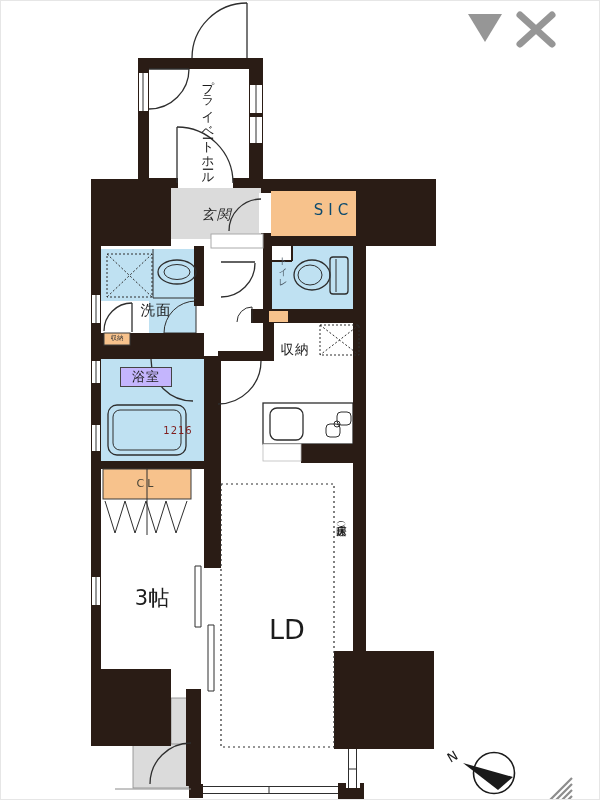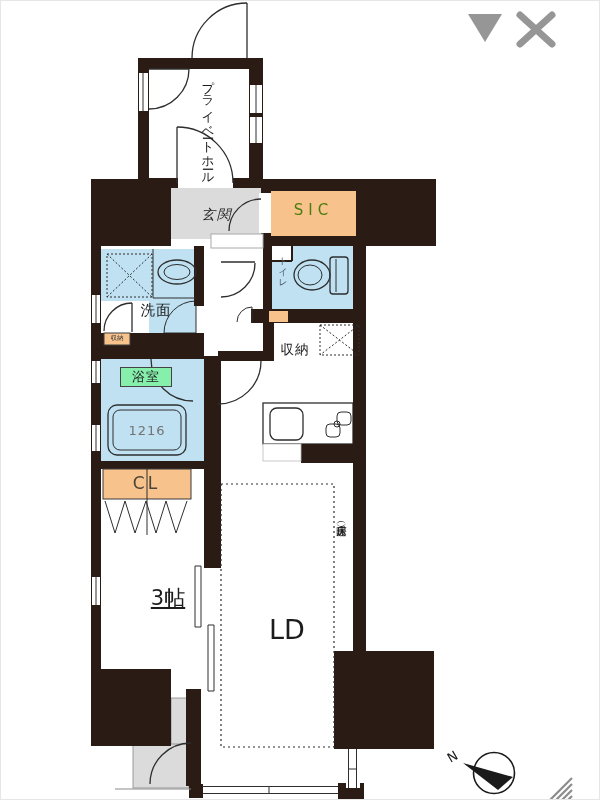--- a/index.html
+++ b/index.html
@@ -187,37 +187,37 @@
     <line x1="555" y1="799" x2="571" y2="783"></line>
     <line x1="561" y1="799" x2="571" y2="789"></line>
     <line x1="567" y1="799" x2="571" y2="795"></line>
   </g>
 </svg>
 
 <div class="lbl vert" style="left:180px;top:70px;width:34px;height:92px;font-size:12.5px;letter-spacing:1px;">プライベートホール</div>
 
 <div class="lbl center" style="left:170px;top:205px;width:92px;height:18px;font-size:13.5px;letter-spacing:2px;font-style:italic;">玄関</div>
 
-<div class="lbl center" style="left:270px;top:190px;width:85px;height:39px;font-size:15px;letter-spacing:5px;color:#4d7c0f;">SIC</div>
+<div class="lbl center" style="left:270px;top:190px;width:85px;height:39px;font-size:15px;letter-spacing:5px;color:#0c4a6e;padding-left:20px;">SIC</div>
 
 <div class="lbl center" style="left:122px;top:300px;width:66px;height:18px;font-size:14.5px;letter-spacing:1px;">洗面</div>
 
 <div class="lbl center" style="left:103px;top:332px;width:26px;height:12px;font-size:6.5px;color:#3a3a3a;">収納</div>
 
 <div class="lbl vert" style="left:273px;top:250px;width:14px;height:56px;font-size:9px;color:#4c5a66;">トイレ</div>
 
 <div class="lbl center" style="left:268px;top:340px;width:52px;height:18px;font-size:13.5px;letter-spacing:1px;">収納</div>
 
-<div class="lbl center" style="left:119px;top:366px;width:52px;height:20px;font-size:13px;letter-spacing:1px;background:#86efac;border:1px solid #444444;box-sizing:border-box;">浴室</div>
-
-<div class="lbl center" style="left:107px;top:421px;width:78px;height:18px;font-size:13px;letter-spacing:1px;color:#737373;">1216</div>
-
-<div class="lbl center" style="left:102px;top:468px;width:87px;height:30px;font-size:17px;letter-spacing:3px;color:#4a4538;">CL</div>
-
-<div class="lbl center" style="left:114px;top:584px;width:106px;height:26px;font-size:21px;text-decoration:underline;">3帖</div>
+<div class="lbl center" style="left:119px;top:366px;width:52px;height:20px;font-size:13px;letter-spacing:1px;background:#c4b5fd;border:1px solid #444444;box-sizing:border-box;">浴室</div>
+
+<div class="lbl center" style="left:107px;top:421px;width:78px;height:18px;font-size:10px;letter-spacing:1px;color:#7f1d1d;padding-left:31px;">1216</div>
+
+<div class="lbl center" style="left:102px;top:468px;width:87px;height:30px;font-size:11px;letter-spacing:3px;color:#4a4538;">CL</div>
+
+<div class="lbl center" style="left:98px;top:584px;width:106px;height:26px;font-size:21px;">3帖</div>
 
 <div class="lbl center" style="left:231px;top:590px;width:110px;height:30px;font-size:27px;margin-top:24px;">LD</div>
 
 <div class="lbl vert" style="left:330px;top:516px;width:17px;height:90px;font-size:10.5px;">（床暖房）</div>
 
 <div class="lbl" style="left:447px;top:749px;font-size:13px;transform:rotate(-30deg);">N</div>
 
 </div>
 
 </body></html>

